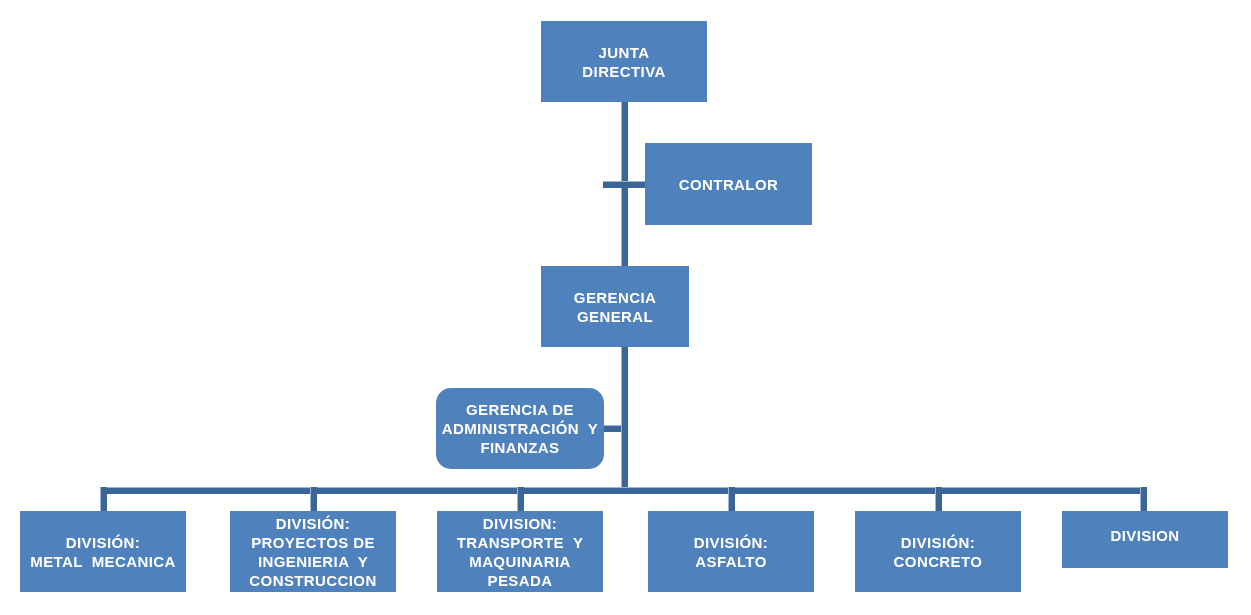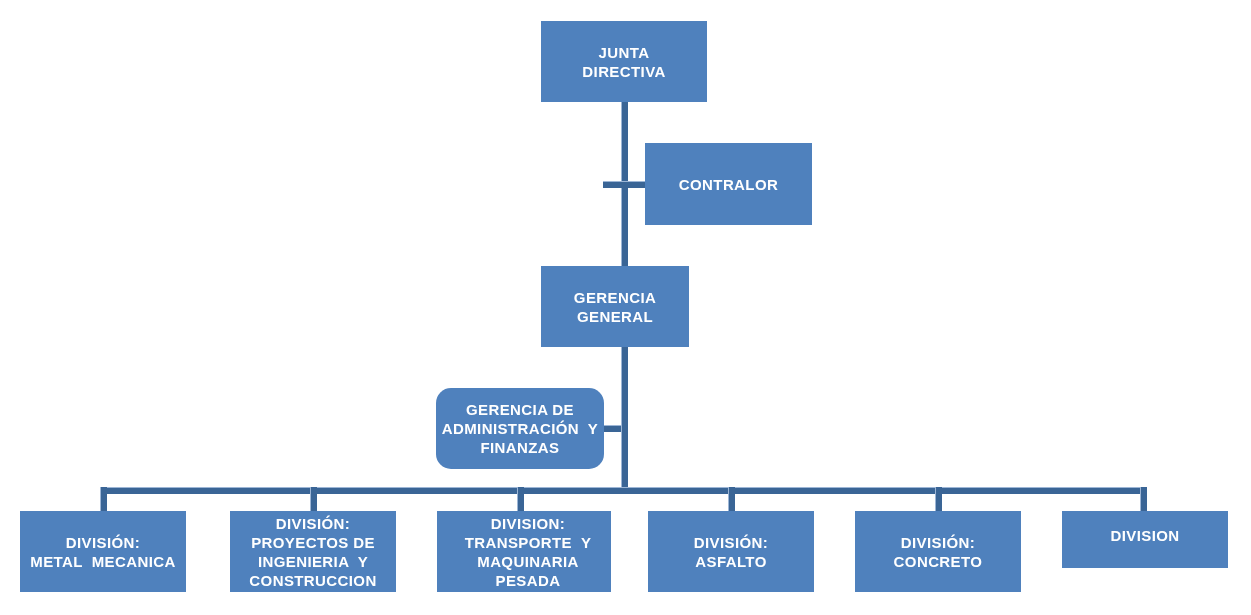--- a/index.html
+++ b/index.html
@@ -40,21 +40,21 @@
   .connector.h { border-top: 1px solid #9DB6D6; }
 
   
   #junta      { left: 541px; top: 21px;  width: 166px; height: 81px; }
   #asesor     { left: 437px; top: 143px; width: 166px; height: 82px; }
   #contralor  { left: 645px; top: 143px; width: 167px; height: 82px; }
   #gerencia   { left: 541px; top: 266px; width: 148px; height: 81px; }
   #admin      { left: 436px; top: 388px; width: 168px; height: 81px; border-radius: 15px; }
   #div1       { left: 20px;   top: 511px; width: 166px; height: 81px; }
   #div2       { left: 230px;  top: 511px; width: 166px; height: 81px; }
-  #div3       { left: 437px;  top: 511px; width: 166px; height: 81px; padding-left: 8px; }
+  #div3       { left: 437px;  top: 511px; width: 166px; height: 81px; }
   #div4       { left: 648px;  top: 511px; width: 166px; height: 81px; }
   #div5       { left: 855px;  top: 511px; width: 166px; height: 81px; }
   #div6       { left: 1062px; top: 511px; width: 166px; height: 57px; }
   #div6 .gap  { height: 9px; }
 
   
   #trunk-top    { left: 621px; top: 102px; width: 6px;    height: 164px; }
   #cross-h      { left: 603px; top: 181px; width: 42px;   height: 6px;   }
   #trunk-mid    { left: 621px; top: 347px; width: 6px;    height: 146px; }
   #admin-stub   { left: 604px; top: 425px; width: 17px;   height: 6px;   }

